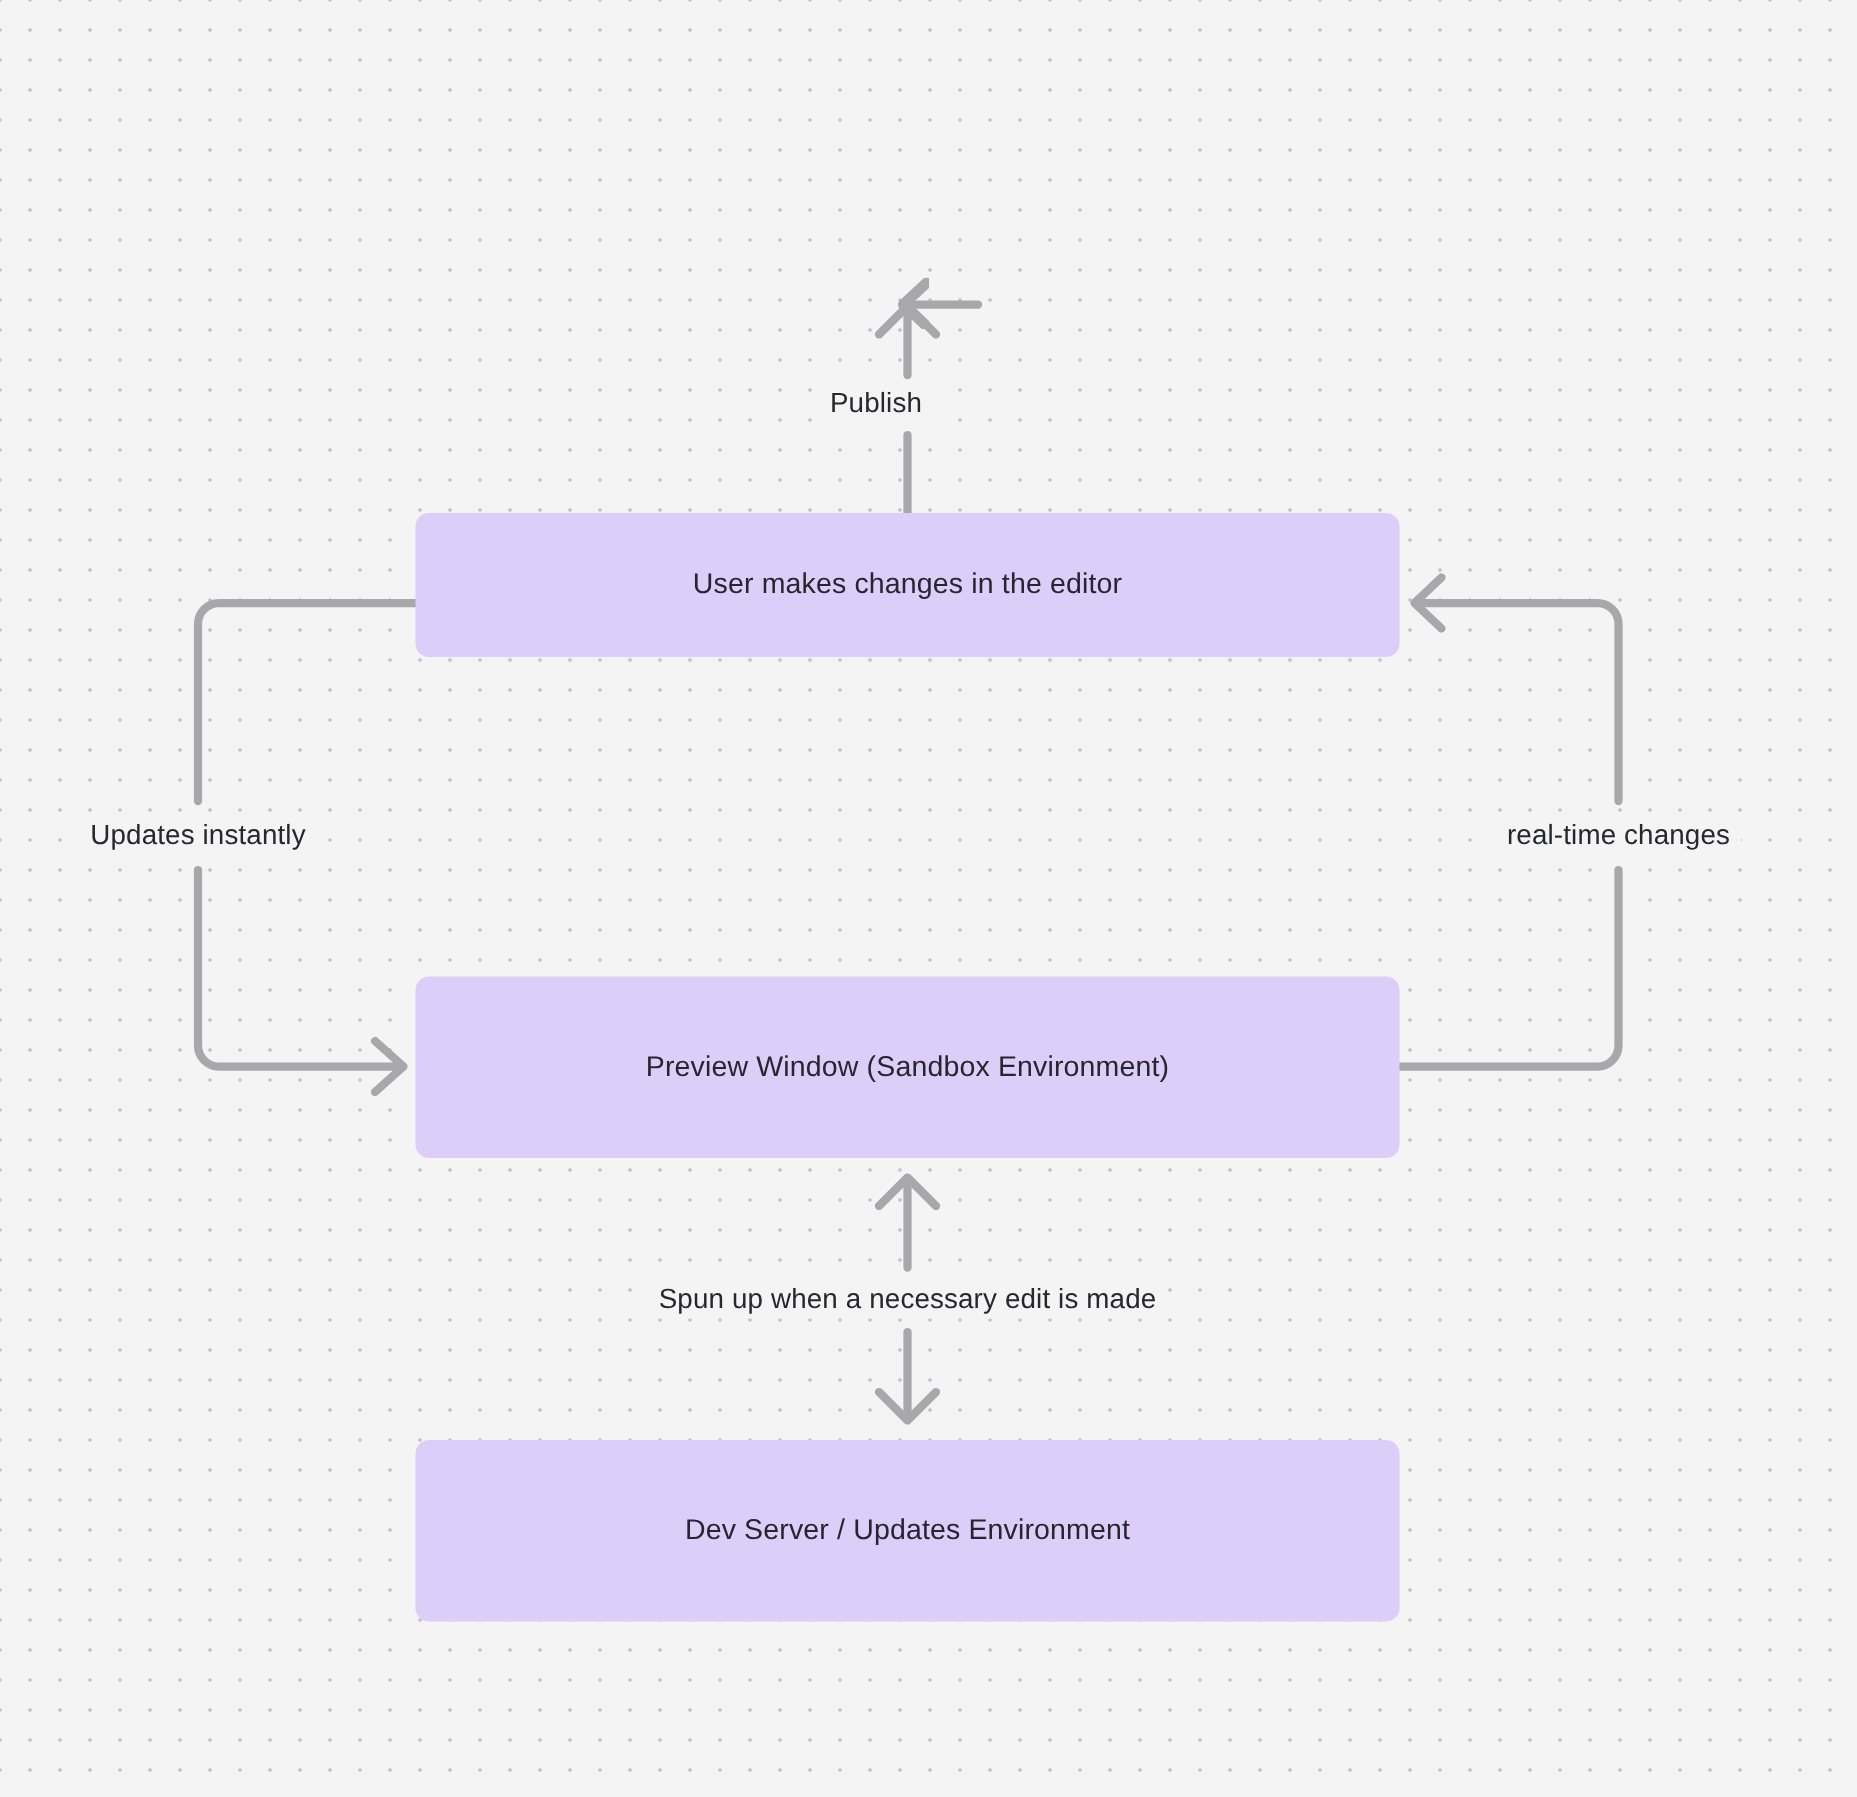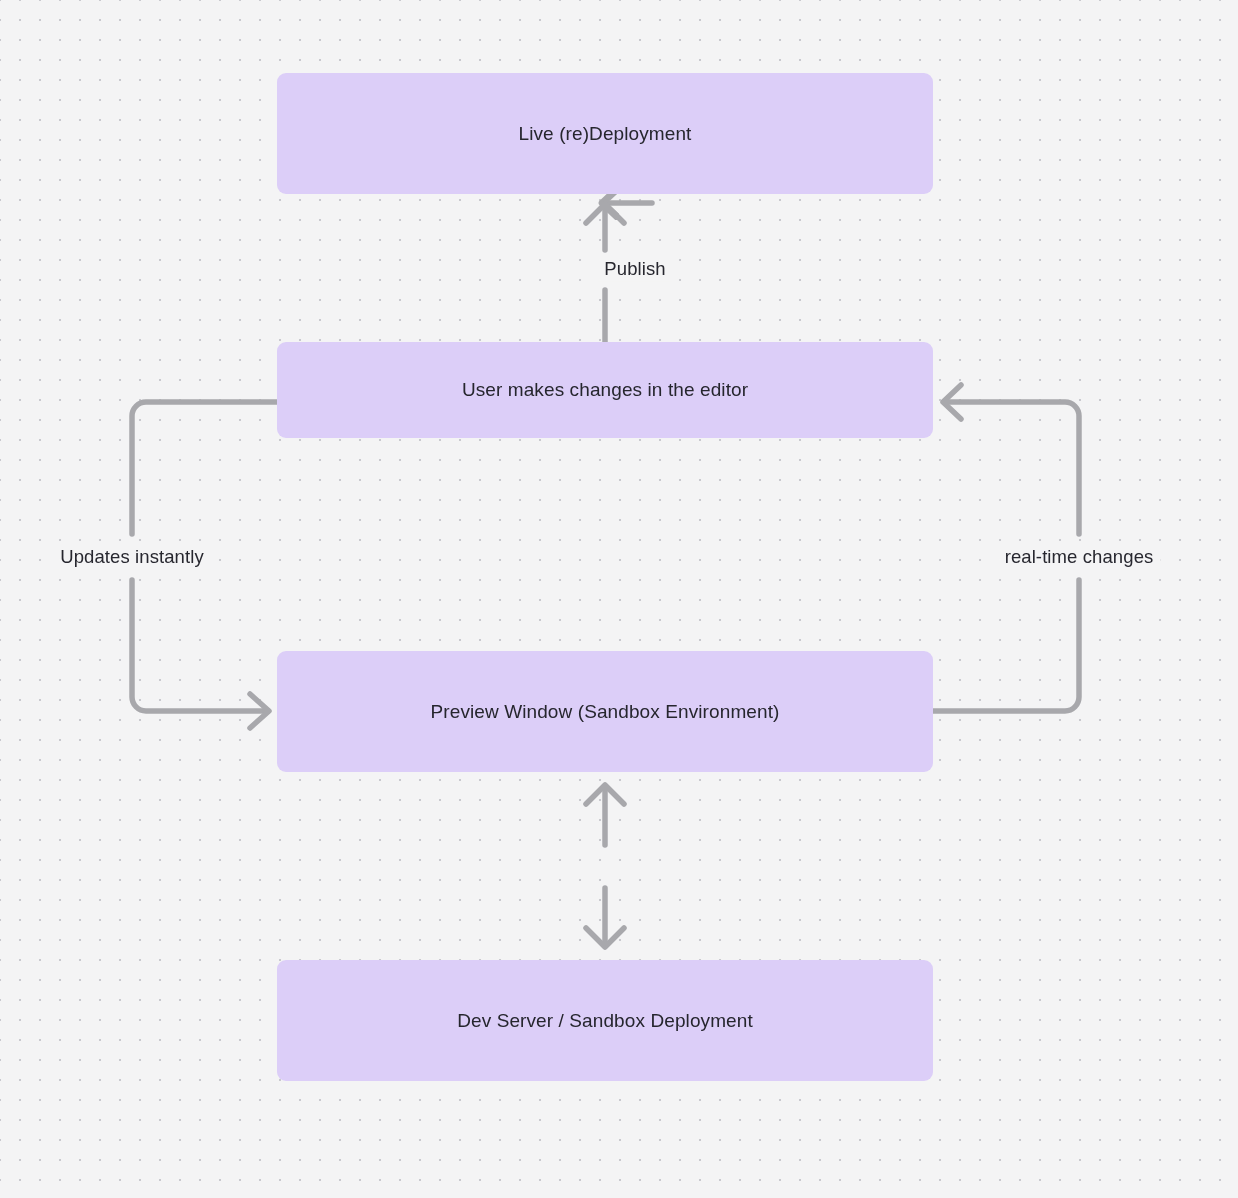--- a/index.html
+++ b/index.html
@@ -91,36 +91,34 @@
     </g>
 
     <g>
       <path d="M 605 845 L 605 786" fill="none" stroke="#a8a8ac" stroke-width="5.5" stroke-linecap="round"></path>
       <path d="M 586 804 L 605 785 L 624 804" fill="none" stroke="#a8a8ac" stroke-width="5.5" stroke-linecap="round" stroke-linejoin="round"></path>
       <path d="M 605 888 L 605 946" fill="none" stroke="#a8a8ac" stroke-width="5.5" stroke-linecap="round"></path>
       <path d="M 586 928 L 605 947 L 624 928" fill="none" stroke="#a8a8ac" stroke-width="5.5" stroke-linecap="round" stroke-linejoin="round"></path>
     </g>
   </svg>
 
-  <div class="node" style="left:277px; top:73px; width:656px; height:121px;">
-    <span class="node-label">Live (re)Deployment</span>
-  </div>
 
   <div class="node" style="left:277px; top:342px; width:656px; height:96px;">
     <span class="node-label">User makes changes in the editor</span>
   </div>
 
   <div class="node" style="left:277px; top:651px; width:656px; height:121px;align-items:center;">
     <span class="node-label">Preview Window (Sandbox Environment)</span>
   </div>
 
   <div class="node" style="left:277px; top:960px; width:656px; height:121px;">
-    <span class="node-label">Dev Server / Sandbox Deployment</span>
+    <span class="node-label">Dev Server / Updates Environment</span>
   </div>
 
-  <div class="edge-label" style="left:635px; top:269px;text-align:right;">Publish</div>
+  <div class="edge-label" style="left:584px; top:269px;text-align:right;">Publish</div>
 
   <div class="edge-label" style="left:132px; top:557px;">Updates instantly</div>
 
   <div class="edge-label" style="left:1079px; top:557px;">real-time changes</div>
 
+  <div class="edge-label" style="left:605px; top:866px;">Spun up when a necessary edit is made</div>
 
 </div>
 
 </body></html>

